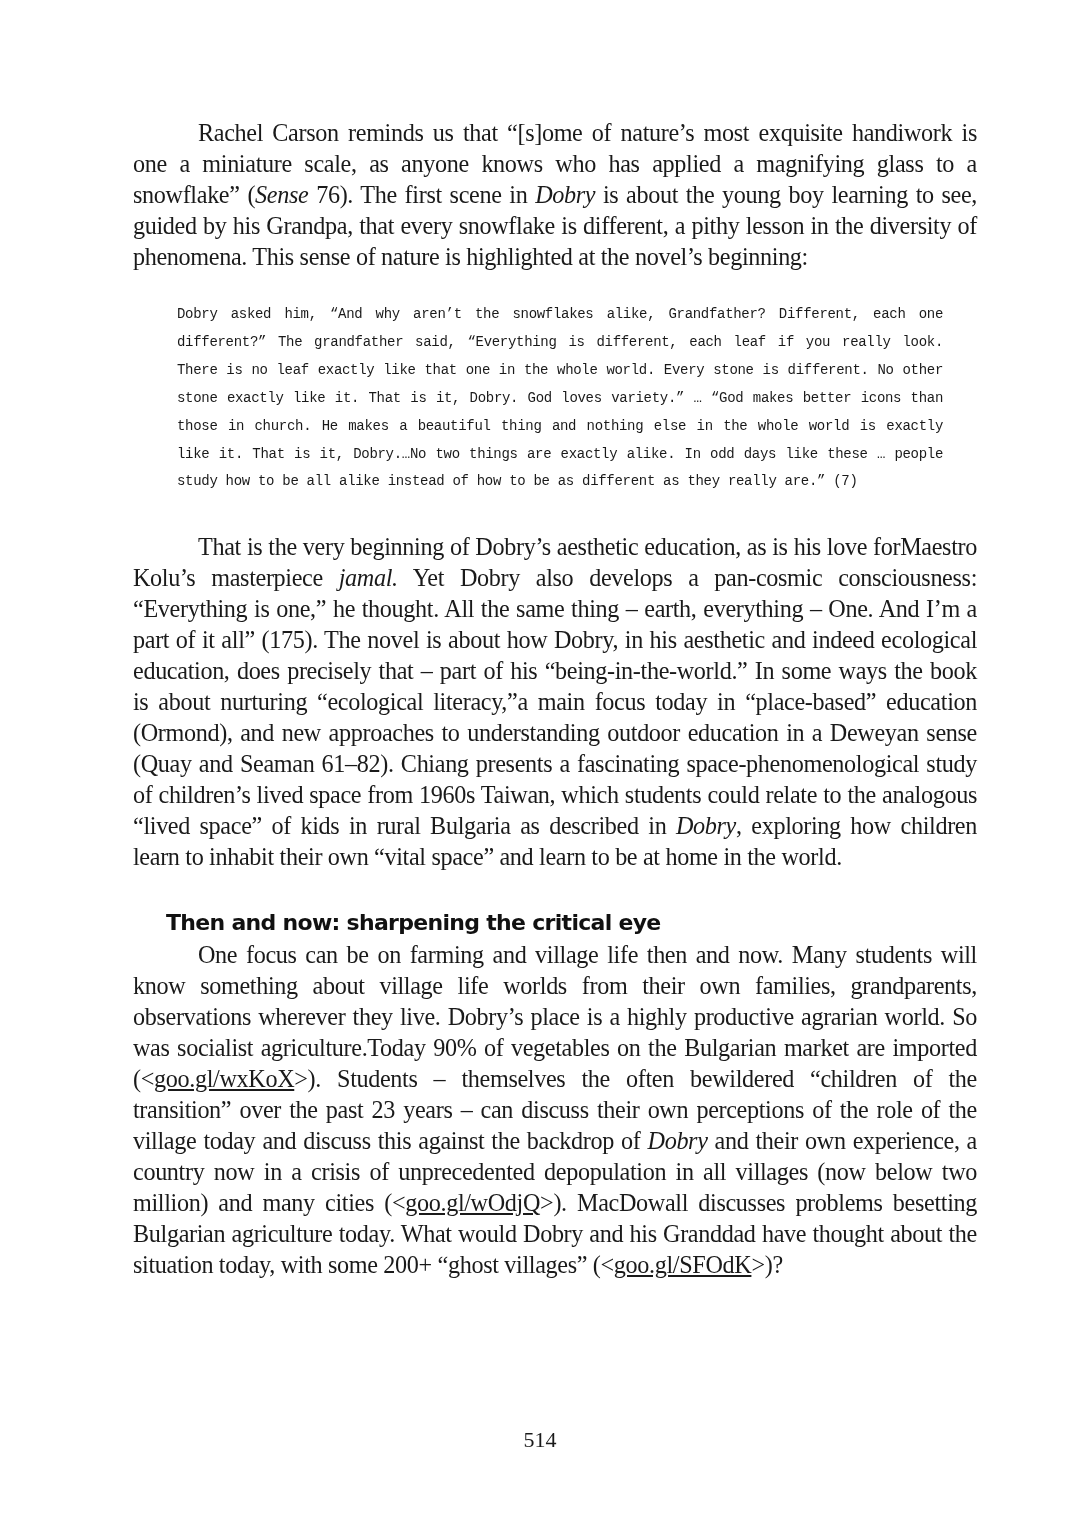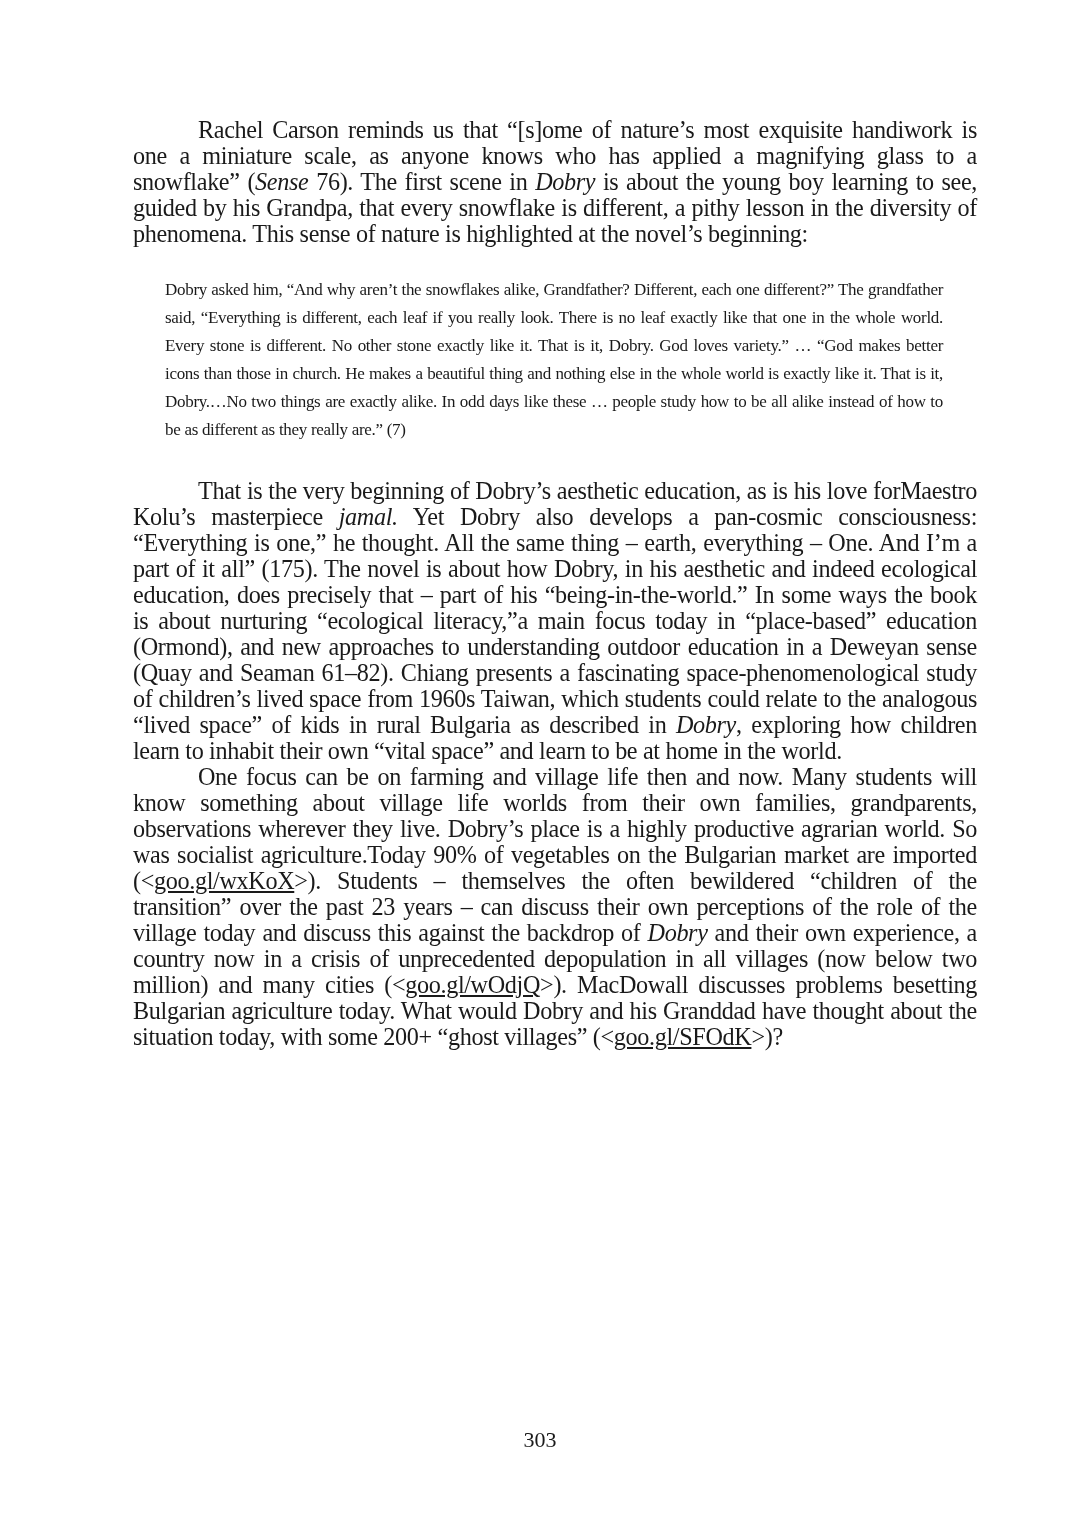--- a/index.html
+++ b/index.html
@@ -1,33 +1,33 @@
 <!DOCTYPE html>
 <html><head>
 <meta charset="utf-8">
 <style>
   html, body { margin: 0; padding: 0; background: #ffffff; }
   body { width: 1080px; height: 1536px; position: relative; overflow: hidden; color: #1a1a1a; }
   .page { position: absolute; left: 133px; top: 117px; width: 844px; }
   .p {
     font-family: "Liberation Serif", serif;
     font-size: 24.2px;
-    line-height: 26px;
+    line-height: 31px;
     text-align: justify;
     margin: 0;
     letter-spacing: -0.35px;
     word-spacing: 0px;
   }
   .p .ind { display: inline-block; width: 65px; }
   .quote {
-    font-family: Liberation Serif, serif;
-    font-size: 17px;
+    font-family: Liberation Mono, monospace;
+    font-size: 14px;
     line-height: 27.9px;
     text-align: justify;
-    margin: 29px 34px 0 32px;
+    margin: 29px 34px 0 44px;
     letter-spacing: -0.3px;
   }
   .para2 { margin-top: 35px; }
   .heading {
     font-family: "DejaVu Sans", sans-serif;
     font-weight: bold;
     font-size: 22px;
     margin: 35px 0 0 33px;
     line-height: 32px;
     letter-spacing: -0.7px;
@@ -45,18 +45,19 @@
 <body>
 
 <div class="page">
 
   <p class="p"><span class="ind"></span><span>Rachel Carson reminds us that  “[s]ome of nature’s most exquisite handiwork is one a miniature scale, as anyone knows who has applied a magnifying glass to a snowflake” (</span><i>Sense</i><span> 76). The first scene in </span><i>Dobry</i><span> is about the young boy learning to see, guided by his Grandpa, that every snowflake is different, a pithy lesson in the diversity of phenomena. This sense of nature is highlighted at the novel’s beginning:</span></p>
 
   <p class="quote">Dobry asked him, “And why aren’t the snowflakes alike, Grandfather? Different, each one different?” The grandfather said, “Everything is different, each leaf if you really look. There is no leaf exactly like that one in the whole world. Every stone is different. No other stone exactly like it. That is it, Dobry. God loves variety.” … “God makes better icons than those in church. He makes a beautiful thing and nothing else in the whole world is exactly like it. That is it, Dobry.…No two things are exactly alike. In odd days like these … people study how to be all alike instead of how to be as different as they really are.” (7)</p>
 
   <p class="p para2"><span class="ind"></span><span>That is the very beginning of Dobry’s aesthetic education, as is his love forMaestro Kolu’s masterpiece </span><i>jamal.</i><span> Yet Dobry also develops  a pan-cosmic consciousness:  “Everything is one,” he thought. All the same thing – earth, everything – One. And I’m a part of it all” (175). The novel is about how Dobry, in his aesthetic and indeed ecological education, does precisely that – part of his “being-in-the-world.” In some ways the book is about nurturing “ecological literacy,”a main focus today in “place-based” education (Ormond), and new approaches to understanding outdoor education in a Deweyan sense (Quay and Seaman 61–82). Chiang  presents a fascinating space-phenomenological study of children’s lived space from 1960s Taiwan, which students could relate to the analogous “lived space” of  kids in rural Bulgaria as described in </span><i>Dobry</i><span>, exploring how children learn to inhabit their own “vital space” and learn to be at home in the world.</span></p>
 
+  <h2 class="heading">Then and now: sharpening the critical eye</h2>
 
   <p class="p para3"><span class="ind"></span><span>One focus can be on farming and village life then and now. Many students will know something about village life worlds from their own families, grandparents, observations wherever they live. Dobry’s place is a highly productive agrarian world. So was socialist agriculture.Today 90% of vegetables on the Bulgarian market are imported (&lt;</span><u>goo.gl/wxKoX</u><span>&gt;). Students – themselves the often bewildered “children of the transition” over the past 23 years – can discuss their own perceptions of the role of the village today and discuss this against the backdrop of </span><i>Dobry</i><span> and their own experience, a country now in a crisis of unprecedented depopulation in all villages (now below two million) and many cities (&lt;</span><u>goo.gl/wOdjQ</u><span>&gt;). MacDowall discusses problems besetting Bulgarian agriculture today. What would Dobry and his Granddad have thought about the situation today, with some 200+ “ghost villages” (&lt;</span><u>goo.gl/SFOdK</u><span>&gt;)?</span></p>
 
 </div>
 
-<div class="pagenum">303</div>
+<div class="pagenum">514</div>
 
 </body></html>

